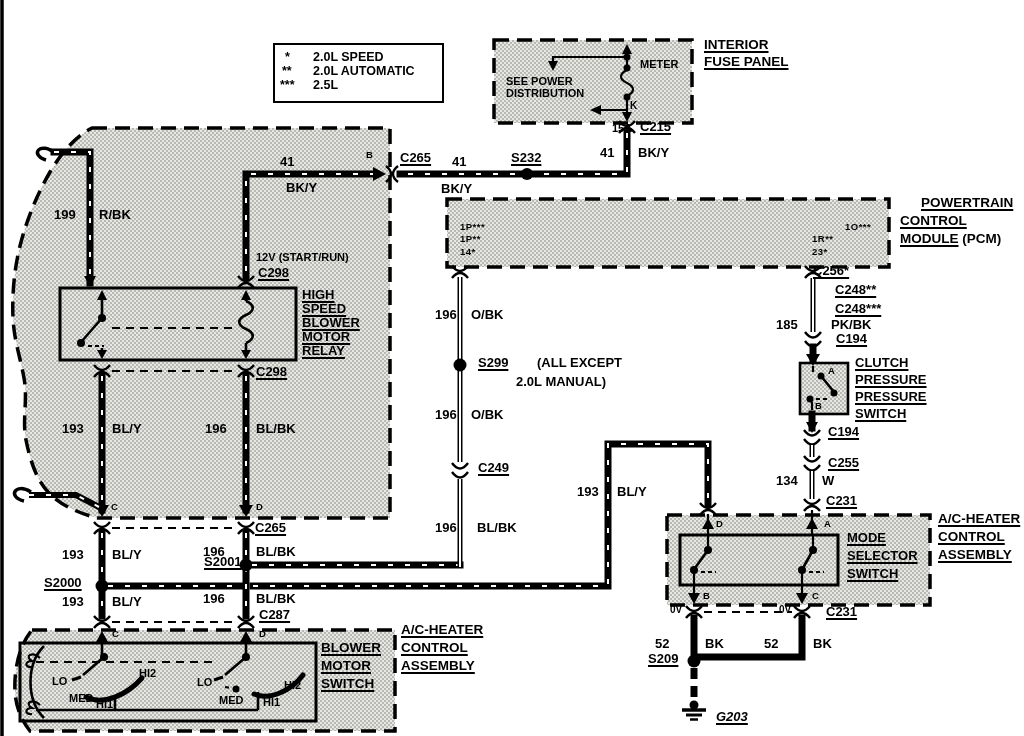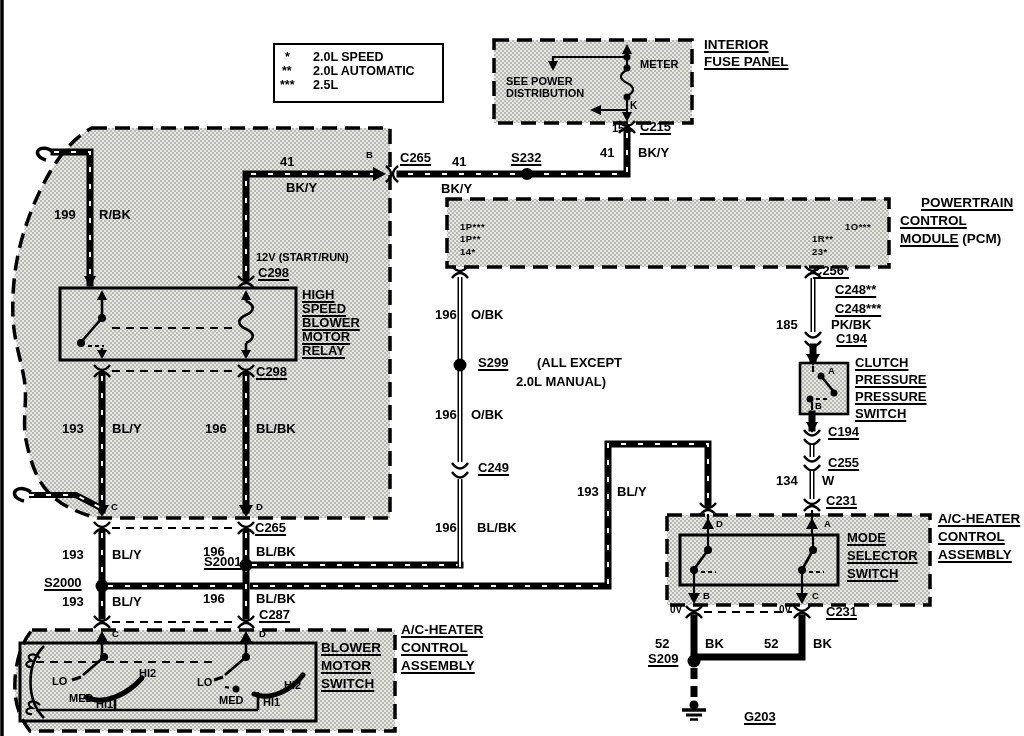--- a/index.html
+++ b/index.html
@@ -393,21 +393,21 @@
 <div class="lbl xs" style="left:703px;top:591px;">B</div>
 <div class="lbl xs" style="left:812px;top:591px;">C</div>
 <div class="lbl sm" style="left:670px;top:605px;">0V</div>
 <div class="lbl sm" style="left:779px;top:605px;">0V</div>
 <div class="lbl u" style="left:826px;top:605px;">C231</div>
 <div class="lbl" style="left:655px;top:637px;">52</div>
 <div class="lbl" style="left:705px;top:637px;">BK</div>
 <div class="lbl" style="left:764px;top:637px;">52</div>
 <div class="lbl" style="left:813px;top:637px;">BK</div>
 <div class="lbl u" style="left:648px;top:652px;">S209</div>
-<div class="lbl u" style="left:744px;top:710px;">G203</div>
+<div class="lbl u" style="left:716px;top:710px;font-style:italic;">G203</div>
 
 <div class="lbl u b14" style="left:401px;top:623px;">A/C-HEATER</div>
 <div class="lbl u b14" style="left:401px;top:641px;">CONTROL</div>
 <div class="lbl u b14" style="left:401px;top:659px;">ASSEMBLY</div>
 <div class="lbl u b14" style="left:321px;top:641px;">BLOWER</div>
 <div class="lbl u b14" style="left:321px;top:659px;">MOTOR</div>
 <div class="lbl u b14" style="left:321px;top:677px;">SWITCH</div>
 <div class="lbl xs" style="left:112px;top:629px;">C</div>
 <div class="lbl xs" style="left:259px;top:629px;">D</div>
 <div class="lbl md" style="left:52px;top:676px;">LO</div>

